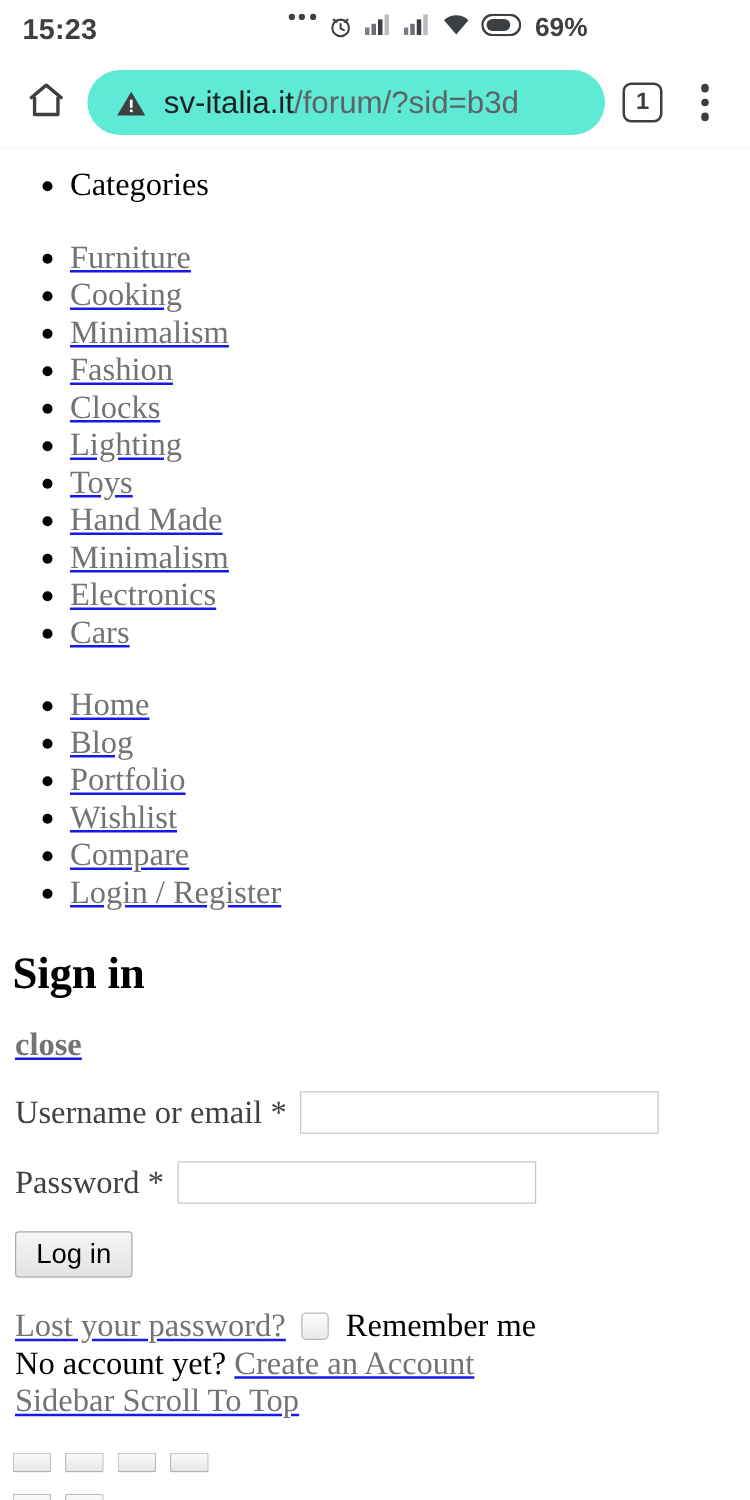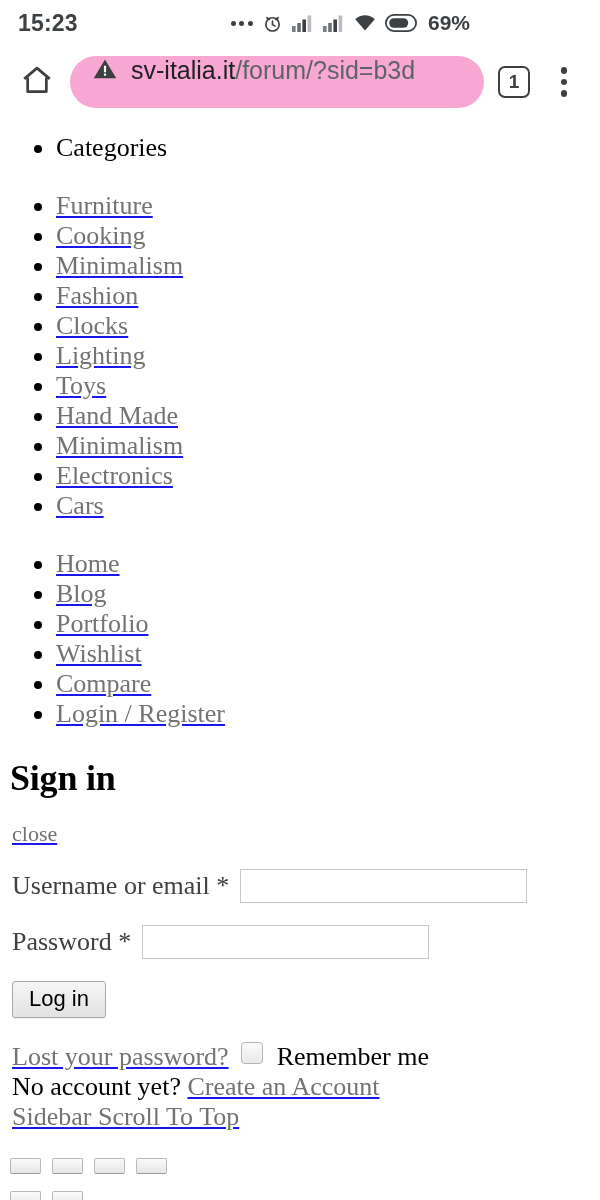--- a/index.html
+++ b/index.html
@@ -24,21 +24,21 @@
   .status-time {
     font-family: "Liberation Sans", sans-serif;
     font-size: 23px;
     font-weight: bold;
     color: #3c4043;
     letter-spacing: 0.2px;
   }
   .status-right {
     margin-left: auto;
     display: flex;
-    align-items: center;
+    align-items: flex-start;
     gap: 9px;
   }
   .dots-icon { display: flex; gap: 3.5px; align-items: center; }
   .dots-icon i {
     width: 5px; height: 5px; border-radius: 50%;
     background: #3c4043; display: block;
   }
   .alarm-icon { width: 21px; height: 21px; display:block; }
   .signal-icon { width: 22px; height: 17px; display: block; }
   .wifi-icon { width: 22px; height: 18px; display:block; }
@@ -71,23 +71,24 @@
   }
   .home-btn {
     width: 54px; height: 54px;
     display: flex; align-items: center; justify-content: center;
     flex: 0 0 auto;
   }
   .omnibox {
     flex: 1 1 auto;
     height: 52px;
     margin: 0 8px 0 6px;
-    background: #f9a8d4;
+    background: #5eead4;
     border-radius: 26px;
     display: flex;
+    align-items: center;
     padding: 0 20px 0 22px;
     overflow: hidden;
   }
   .warn-icon { width: 24px; height: 24px; flex: 0 0 auto; }
   .url-text {
     margin-left: 15px;
     font-family: "Liberation Sans", sans-serif;
     font-size: 25px;
     color: #5f6368;
     white-space: nowrap;
@@ -158,21 +159,22 @@
 
   .sign-in-title {
     margin: 28px 0 0 10px;
     font-size: 36px;
     font-weight: bold;
     color: #000;
     letter-spacing: -0.2px;
   }
   .close-row {
     margin: 22px 0 0 12px;
-    font-size: 22px;
+    font-size: 26px;
+    font-weight: bold;
   }
 
   .form-row {
     display: flex;
     align-items: center;
     margin-left: 12px;
     margin-top: 22px;
   }
   .form-label {
     font-size: 26px;
@@ -206,21 +208,21 @@
     box-shadow: 0 1px 0 rgba(0,0,0,0.06);
     line-height: 1;
   }
 
   .bottom-block {
     margin: 24px 0 0 12px;
     font-size: 26px;
     line-height: 30px;
     color: #000;
   }
-  .rm-row { display: flex; align-items: flex-start; }
+  .rm-row { display: flex; align-items: center; }
   .checkbox {
     width: 22px; height: 22px;
     border: 1px solid #b5b5b5;
     border-radius: 4px;
     background: linear-gradient(to bottom, #fcfcfc, #e9e9e9);
     margin: 0 14px 0 12px;
     flex: 0 0 auto;
     display: inline-block;
   }
   .rm-label { font-size: 26px; color: #000; }

